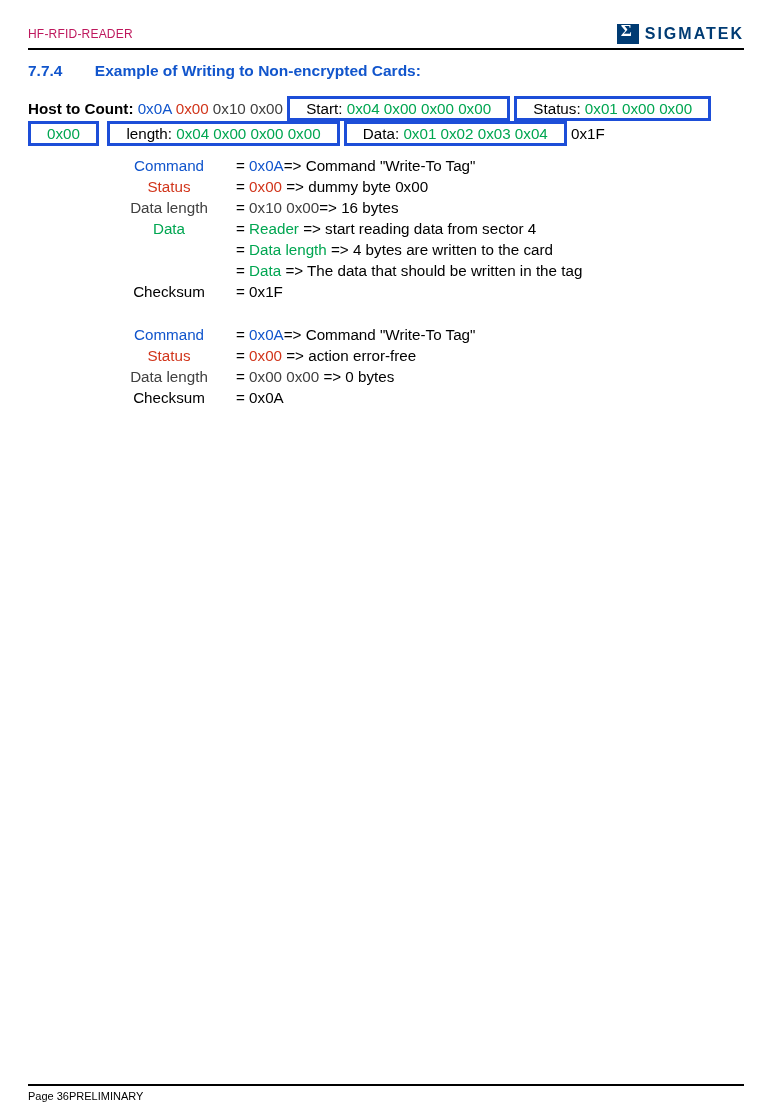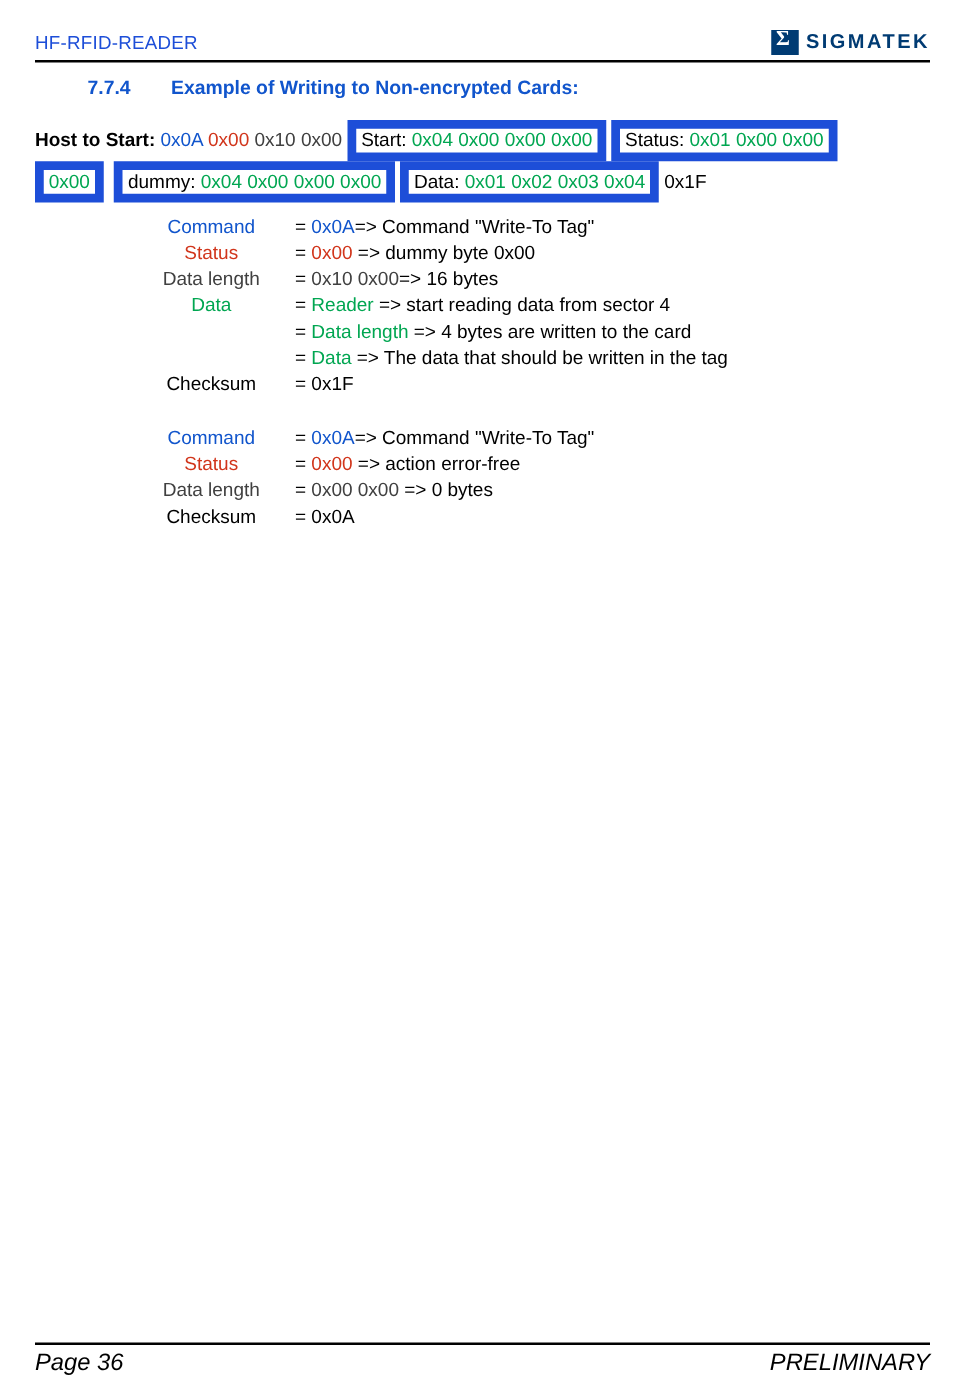--- a/index.html
+++ b/index.html
@@ -21,23 +21,23 @@
     display: flex;
     flex-direction: column;
   }
   .header-row {
     display: flex;
     justify-content: space-between;
     align-items: center;
     padding-bottom: 2px;
   }
   .header-title {
-    font-size: 15px;
+    font-size: 12px;
     letter-spacing: 0.2px;
-    color:#1d4ed8;
+    color:#be185d;
   }
   .logo {
     display: flex;
     align-items: center;
     gap: 6px;
   }
   .logo-icon {
     width: 22px;
     height: 20px;
     background: #003b73;
@@ -65,54 +65,51 @@
     margin: 2px 0 12px 0;
   }
   .section-head {
     color: #1155cc;
     font-weight: bold;
     font-size: 15.5px;
     margin-bottom: 16px;
   }
   .sec-num {
     margin-right: 28px;
-    margin-left: 42px;
   }
   .para {
     line-height: 1.38;
     margin-bottom: 10px;
   }
   .bold { font-weight: bold; }
   .cblue { color: #1155cc; }
   .cred  { color: #d1351b; }
   .corg  { color: #404040; }
   .cgrn  { color: #00a651; }
   .boxed {
-    border: 7px solid #1d4ed8;
-    padding: 0 4px;
+    border: 3px solid #1d4ed8;
+    padding: 0 16px;
     display: inline-block;
     line-height: 1.25;
   }
   .tbl {
     margin-left: 74px;
     line-height: 1.38;
     margin-bottom: 22px;
   }
   .row { display: flex; }
   .col1 { width: 134px; flex-shrink:0;text-align:center;}
   .col2 { }
   .footer {
     margin-top: auto;
   }
   .footer .hr { margin-bottom: 4px; }
   .footer-row {
     display: flex;
-    justify-content: space-between;
-    font-size: 19px;
-    font-style: italic;
+    font-size: 11px;
   }
 </style>
 </head>
 <body>
 
 <div class="page">
 
   <div class="header-row">
     <div class="header-title">HF-RFID-READER</div>
     <div class="logo">
@@ -121,27 +118,27 @@
     </div>
   </div>
   <div class="hr"></div>
 
   <div class="section-head">
     <span class="sec-num">7.7.4</span>
     <span>Example of Writing to Non-encrypted Cards:</span>
   </div>
 
   <div class="para" style="line-height:1.55;">
-    <span class="bold">Host to Start: </span><span class="cblue">0x0A</span>
+    <span class="bold">Host to Count: </span><span class="cblue">0x0A</span>
     <span class="cred">0x00</span>
     <span class="corg">0x10 0x00</span>
     <span class="boxed"><span>Start: </span><span class="cgrn">0x04 0x00 0x00 0x00</span></span>
     <span class="boxed"><span>Status: </span><span class="cgrn">0x01 0x00 0x00</span></span><br>
     <span class="boxed"><span class="cgrn">0x00</span></span>&nbsp;
-    <span class="boxed"><span> dummy: </span><span class="cgrn">0x04 0x00 0x00 0x00</span></span>
+    <span class="boxed"><span> length: </span><span class="cgrn">0x04 0x00 0x00 0x00</span></span>
     <span class="boxed"><span>Data: </span><span class="cgrn">0x01 0x02 0x03 0x04</span></span><span> 0x1F</span>
   </div>
 
   <div class="tbl">
     <div class="row">
         <div class="col1 cblue">Command</div>
         <div class="col2"><span>= </span><span class="cblue">0x0A</span><span>=&gt; Command "Write-To Tag"</span></div>
       </div>
     <div class="row">
         <div class="col1 cred">Status</div>

